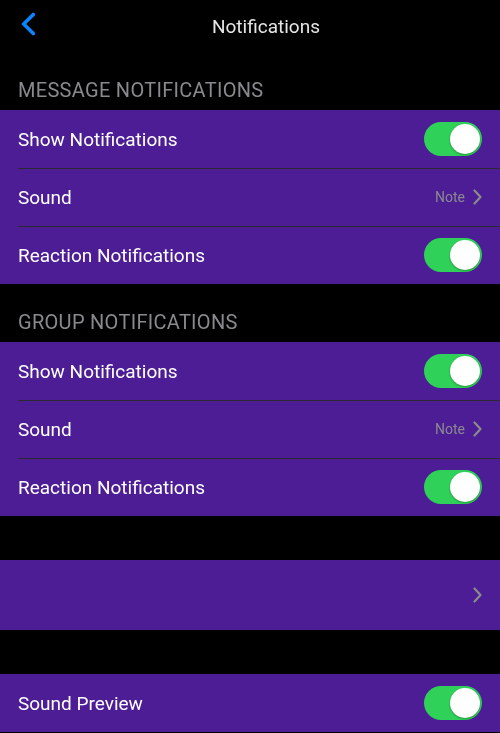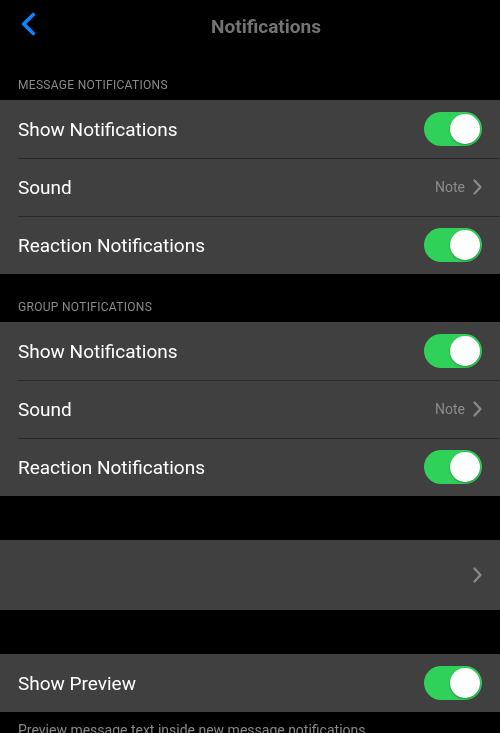--- a/index.html
+++ b/index.html
@@ -27,34 +27,34 @@
       width: 32px;
       height: 32px;
       display: flex;
       align-items: center;
       justify-content: center;
       cursor: pointer;
     }
     .back-button svg { width: 15px; height: 24px; }
     .header-title {
       font-size: 19px;
-      font-weight: 700;
-      color: #737373;
+      font-weight: 400;
+      color: #e5e5e5;
       margin-left: 32px;
     }
     .section-header {
       padding: 26px 18px 8px 18px;
-      font-size: 12px;
+      font-size: 20px;
       letter-spacing: 0.3px;
       color: #8a8a8e;
       text-transform: uppercase;
       background: #000000;
     }
     .section-group {
-      background: #404040;
+      background: #4c1d95;
     }
     .row {
       display: flex;
       align-items: center;
       min-height: 58px;
       padding: 10px 18px;
       position: relative;
       cursor: pointer;
     }
     .row + .row::before {
@@ -206,20 +206,20 @@
         </svg>
       </span>
   </div>
 </div>
 
 <div class="gap-block"></div>
 
 <div class="section-group">
   <div class="row">
     <div class="row-main">
-        <span class="row-label">Show Preview</span>
+        <span class="row-label">Sound Preview</span>
       </div>
     <div class="toggle on">
         <div class="knob"></div>
       </div>
   </div>
 </div>
 <div class="section-footer">Preview message text inside new message notifications.</div>
 
 </body></html>

